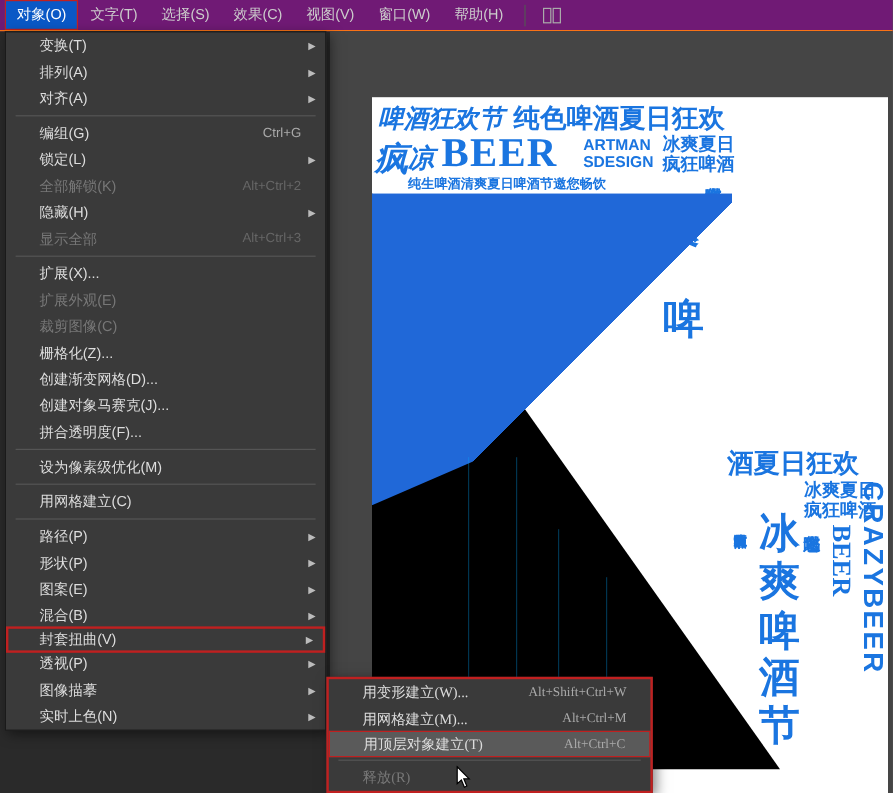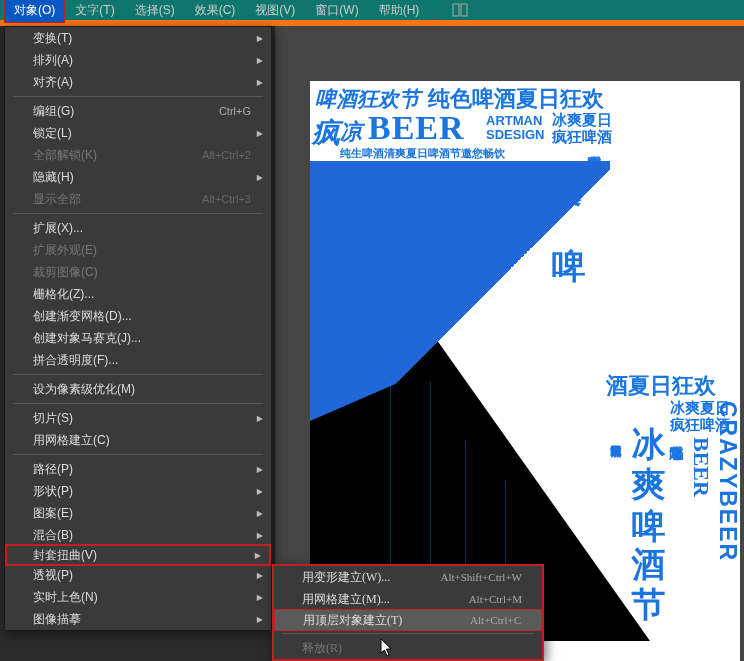--- a/index.html
+++ b/index.html
@@ -8,25 +8,25 @@
     height: 661px;
     background: #2a2a2a;
     font-family: "Microsoft YaHei", "SimSun", Arial, sans-serif;
     font-size: 12px;
     color: #d0d0d0;
     overflow: hidden;
     position: relative;
   }
   .menubar {
     height: 26px;
-    background: #0f766e;
+    background: #701a75;
     display: flex;
     align-items: center;
     padding: 0 4px;
-    border-bottom: 6px solid #f97316;
+    border-bottom: 1px solid #f97316;
   }
   .menubar-item {
     padding: 4px 10px;
     cursor: pointer;
     color: #ccc;
   }
   .menubar-item.active {
     background: #0a58c6;
     color: #fff;
     border: 1px solid #c02020;
@@ -237,23 +237,20 @@
       <span>创建对象马赛克(J)...</span>
     </div>
     <div class="menu-item" style="position: relative;">
       <span>拼合透明度(F)...</span>
     </div>
     <div class="menu-sep"></div>
     <div class="menu-item" style="position: relative;">
       <span>设为像素级优化(M)</span>
     </div>
     <div class="menu-sep"></div>
-    <div class="menu-item hasarrow" style="position: relative;">
-      <span>切片(S)</span>
-    </div>
     <div class="menu-item" style="position: relative;">
       <span>用网格建立(C)</span>
     </div>
     <div class="menu-sep"></div>
     <div class="menu-item hasarrow" style="position: relative;">
       <span>路径(P)</span>
     </div>
     <div class="menu-item hasarrow" style="position: relative;">
       <span>形状(P)</span>
     </div>
@@ -263,24 +260,24 @@
     <div class="menu-item hasarrow" style="position: relative;">
       <span>混合(B)</span>
     </div>
     <div class="menu-item hasarrow highlight-red" style="position: relative;">
       <span>封套扭曲(V)</span>
     </div>
     <div class="menu-item hasarrow" style="position: relative;">
       <span>透视(P)</span>
     </div>
     <div class="menu-item hasarrow" style="position: relative;">
+      <span>图像描摹</span>
+    </div>
+    <div class="menu-item hasarrow" style="position: relative;">
       <span>实时上色(N)</span>
-    </div>
-    <div class="menu-item hasarrow" style="position: relative;">
-      <span>图像描摹</span>
     </div>
   </div>
 
 <div class="submenu" id="submenu">
     <div class="menu-item">
       <span>用变形建立(W)...</span>
       <span class="shortcut">Alt+Shift+Ctrl+W</span>
     </div>
     <div class="menu-item">
       <span>用网格建立(M)...</span>

